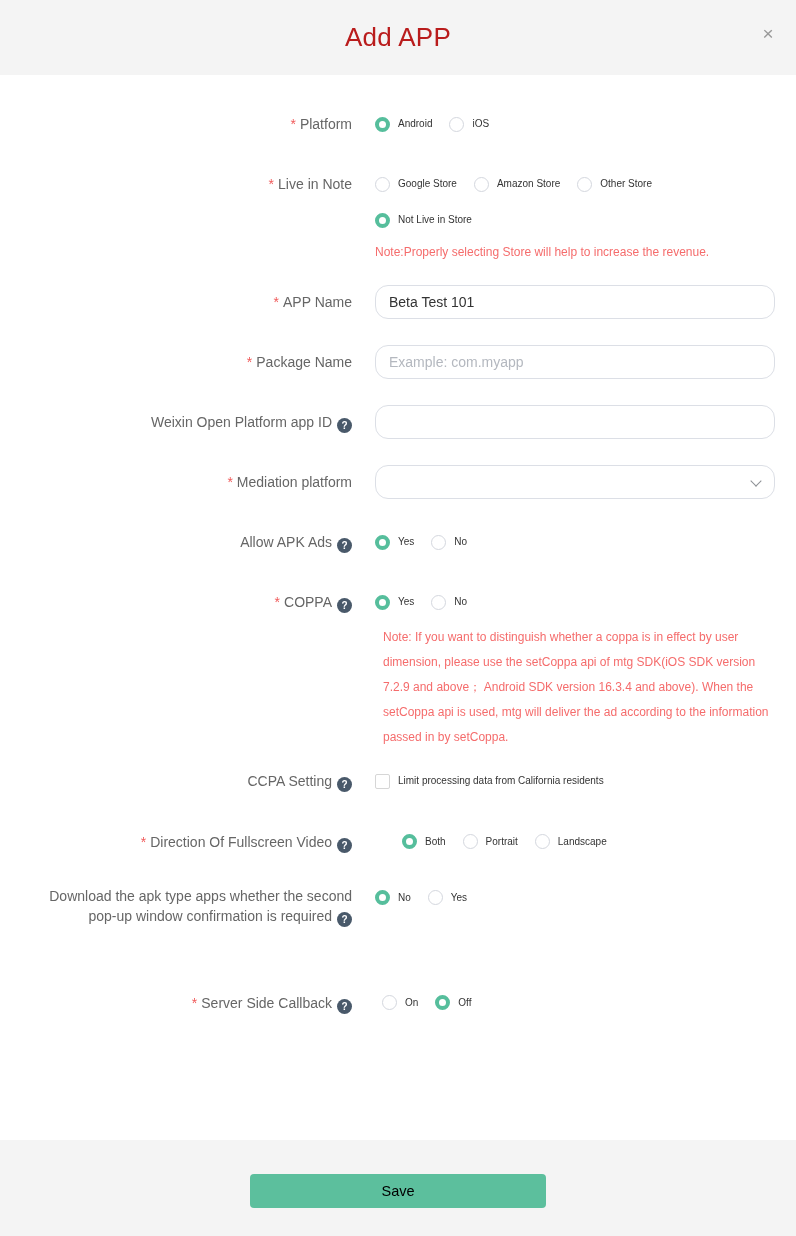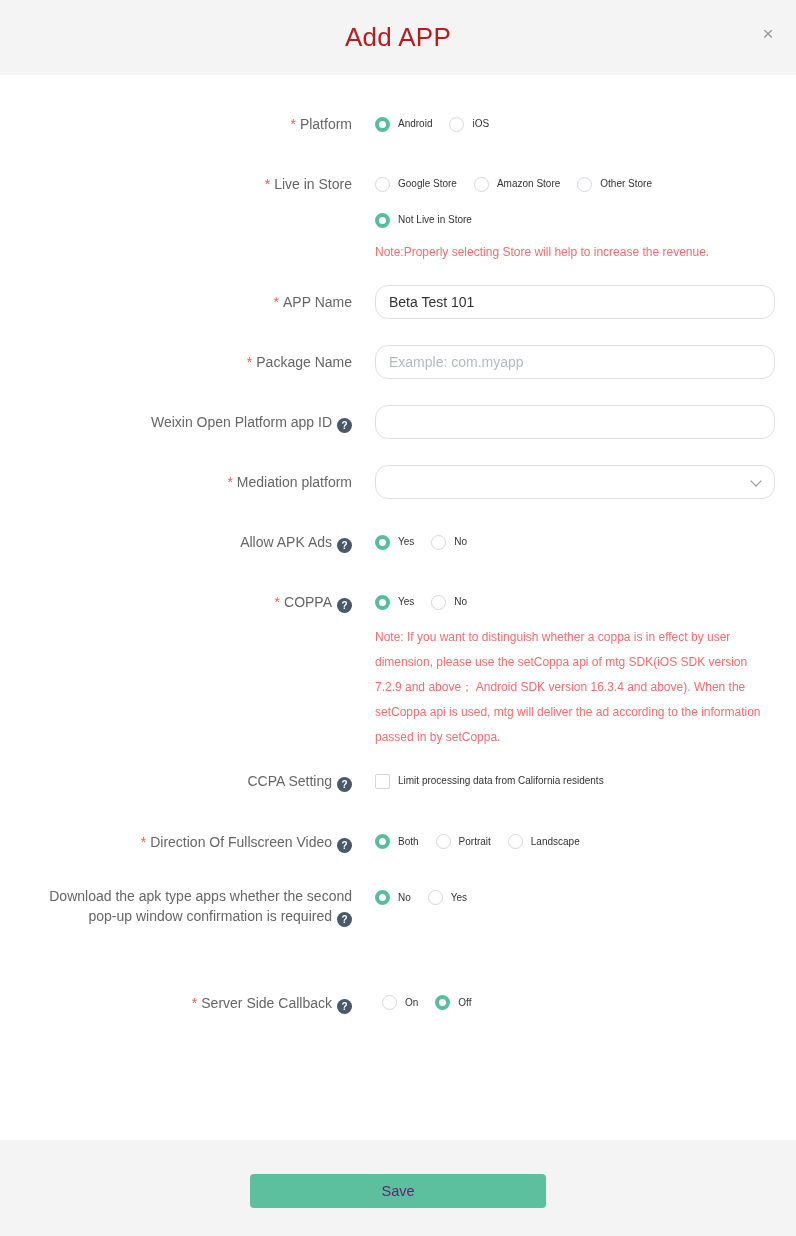--- a/index.html
+++ b/index.html
@@ -62,39 +62,39 @@
   .select-wrap .tinput { padding-right:32px; cursor:pointer; }
   .chev {
     position:absolute; right:15px; top:12px; width:8px; height:8px;
     border-right:1.6px solid #8d9095; border-bottom:1.6px solid #8d9095;
     transform:rotate(45deg); pointer-events:none;
   }
   
   .note {
     color:#f56c6c; font-size:12px; line-height:26px; max-width:402px;
   }
-  .note.mline { line-height:25px; }
+  .note.mline { line-height:25px;margin-left:8px; }
   .mt14 { margin-top:14px; }
   .mt8  { margin-top:8px; }
   .mt12 { margin-top:12px; }
   .mb20 { margin-bottom:20px; }
   .mb26 { margin-bottom:26px; }
   .mb32 { margin-bottom:32px; }
-  .mb33 { margin-bottom:33px; }
+  .mb33 { margin-bottom:33px;gap:27px; }
   .mb65 { margin-bottom:65px; }
   .mb0  { margin-bottom:0; }
   .ctrl-pad2 { padding-top:2px; }
   
   .dlg-footer {
     position:absolute; left:0; bottom:0; width:796px; height:96px;
     background:#f4f4f4; text-align:center;
   }
   .save-btn {
     margin-top:34px; width:296px; height:34px; background:#5cbf9d;
-    border:none; border-radius:4px; color:#701a75; font-size:14.5px;
+    border:none; border-radius:4px; color:#000000; font-size:14.5px;
     cursor:pointer; font-family:"Liberation Sans","DejaVu Sans",sans-serif;
   }
 </style>
 </head>
 <body>
 
 <div class="dlg-header">
   <div class="dlg-title">Add APP</div>
   <div class="dlg-close">×</div>
 </div>
@@ -109,21 +109,21 @@
         <span class="rlabel">Android</span>
       </label>
       <label class="radio">
         <span class="rdot"></span>
         <span class="rlabel">iOS</span>
       </label>
     </div>
   </div>
 
   <div class="form-row top mb20">
-    <div class="lbl"><span class="star">*</span><span>Live in Store</span></div>
+    <div class="lbl"><span class="star">*</span><span>Live in Note</span></div>
     <div class="ctrl">
       <div class="radio-group">
         <label class="radio">
           <span class="rdot"></span>
           <span class="rlabel">Google Store</span>
         </label>
         <label class="radio">
           <span class="rdot"></span>
           <span class="rlabel">Amazon Store</span>
         </label>

